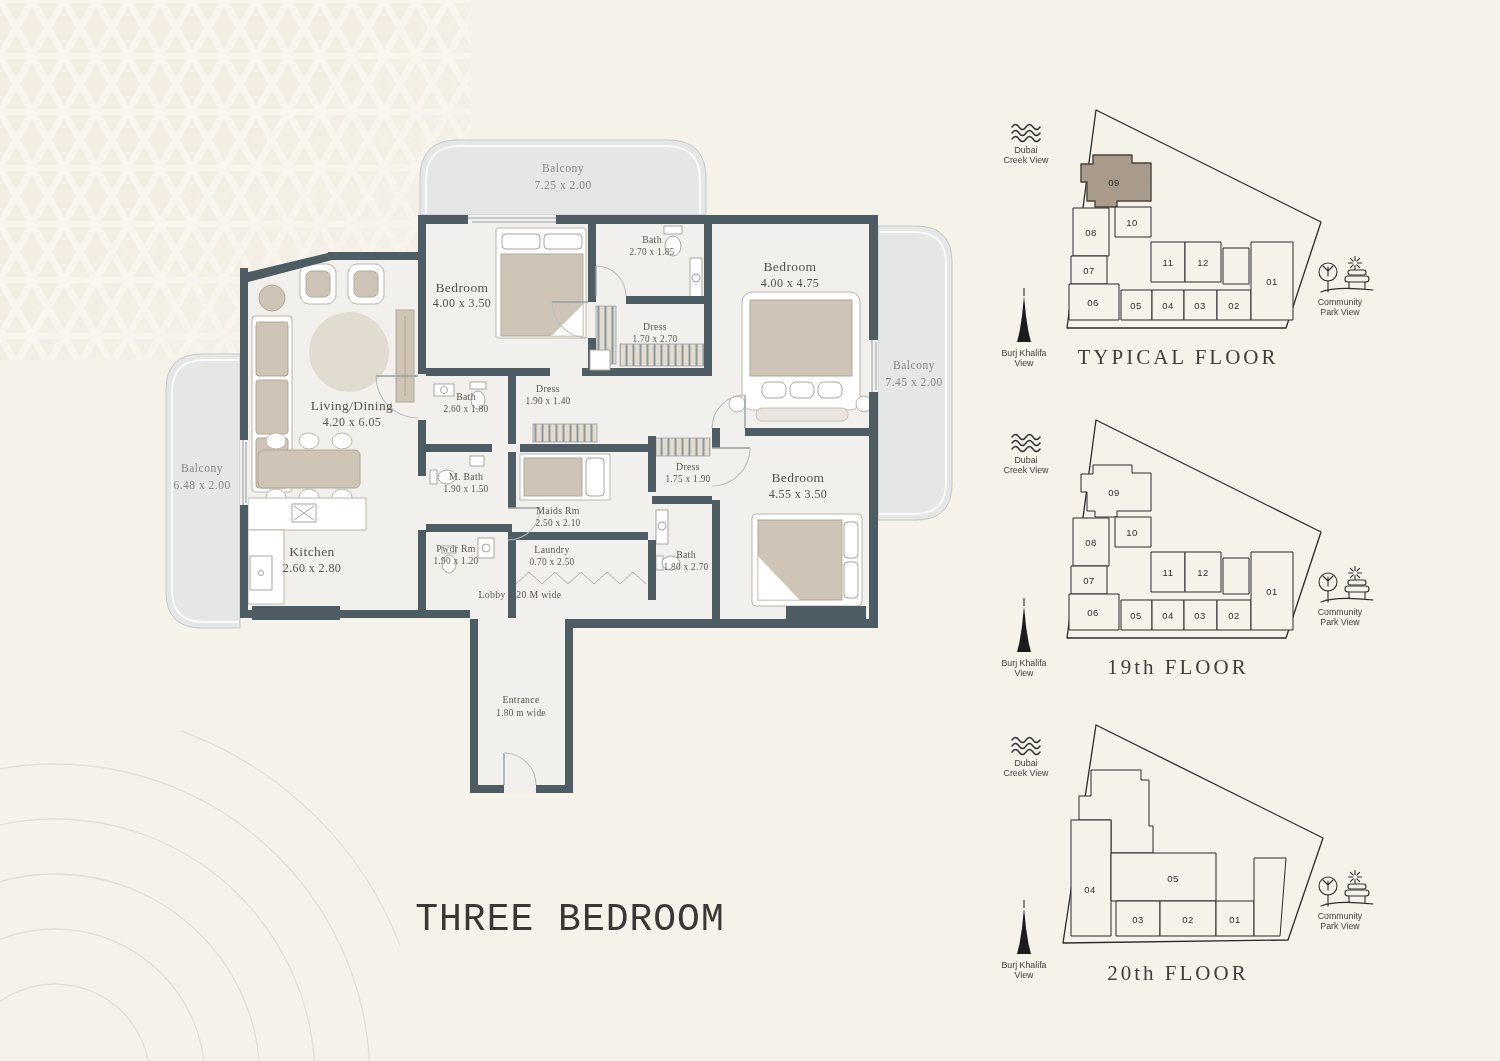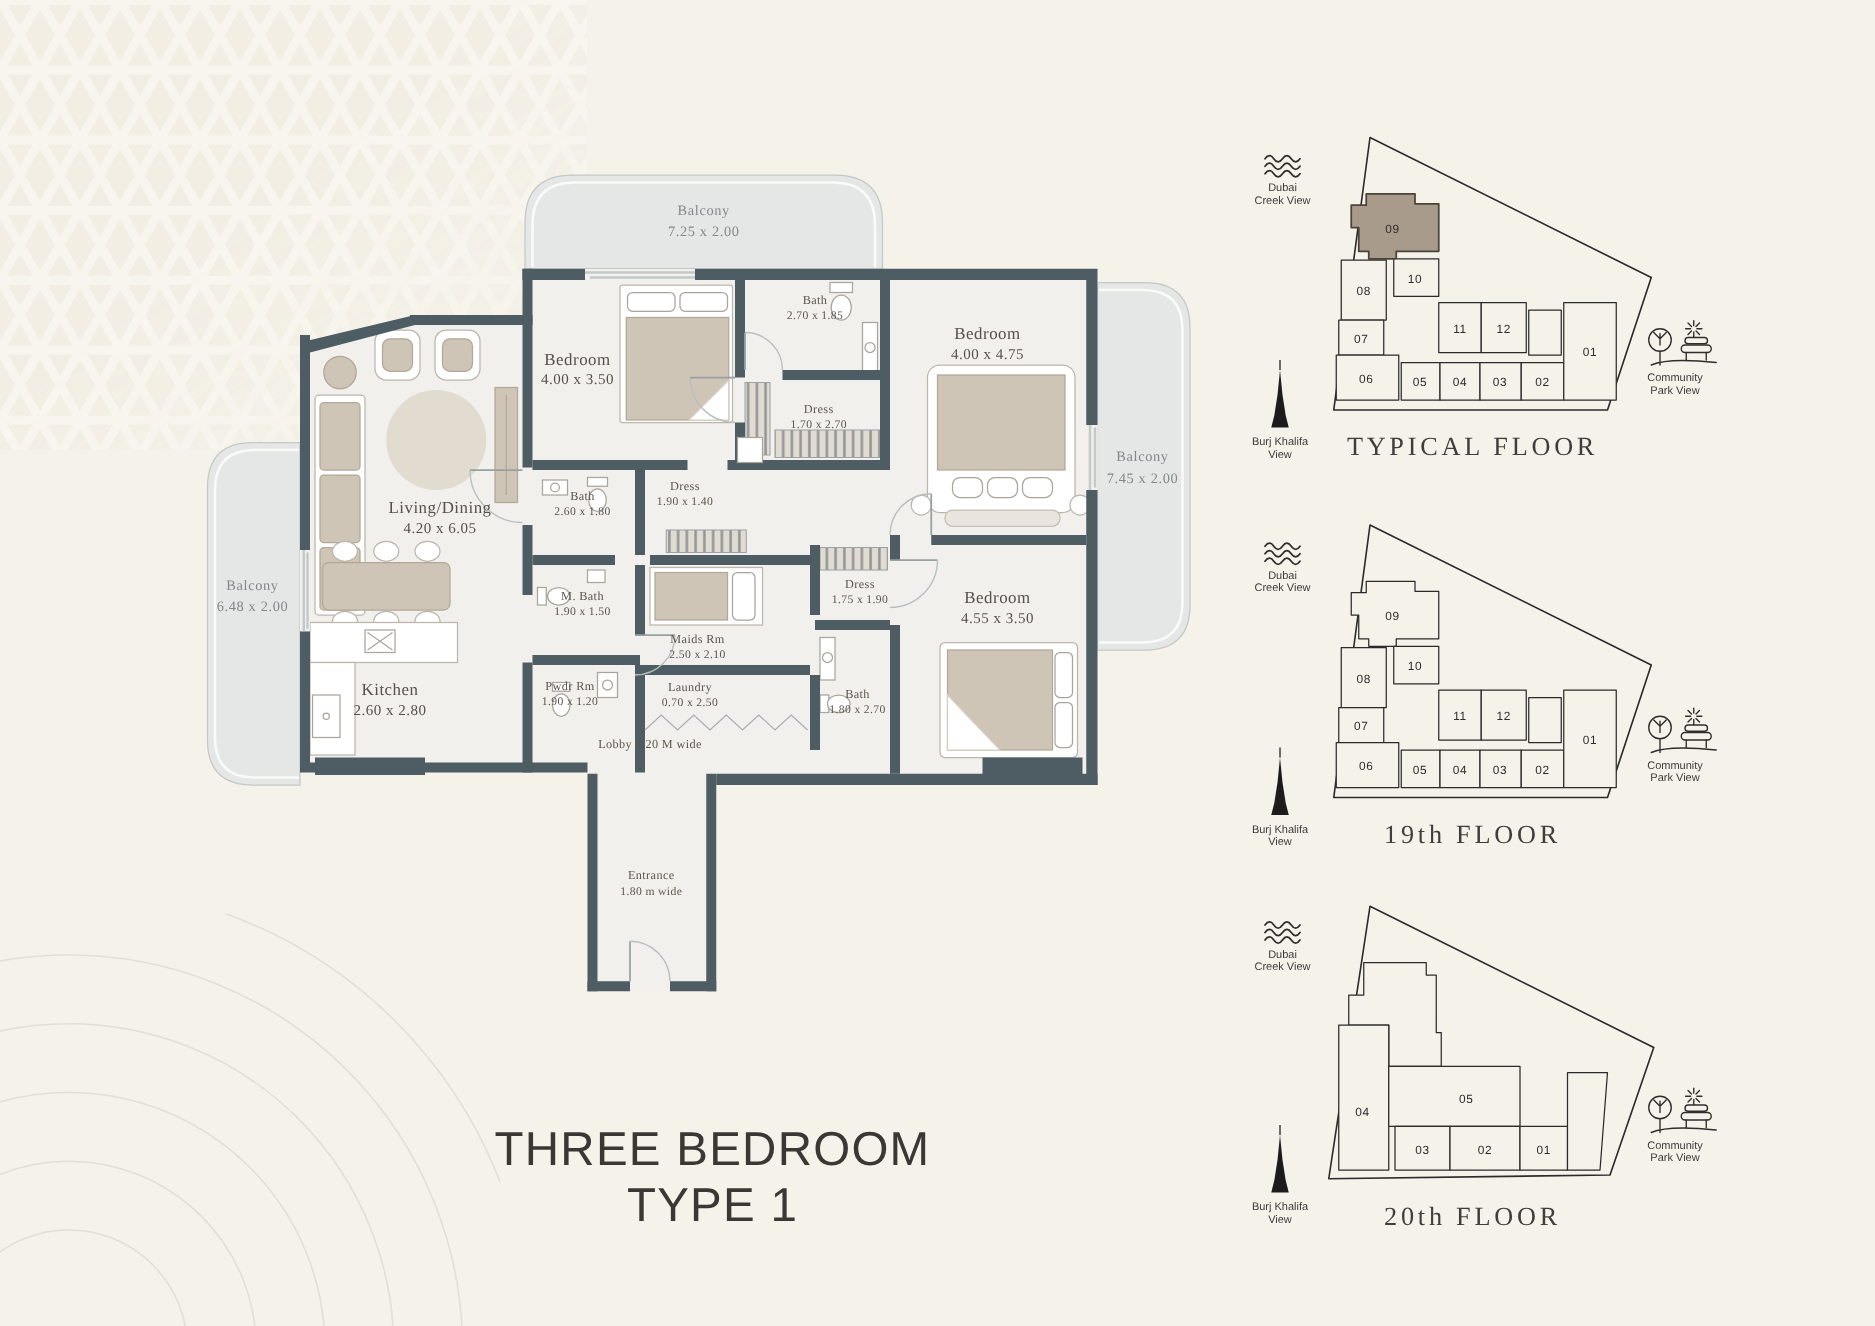--- a/index.html
+++ b/index.html
@@ -27,21 +27,21 @@
   
   .bld-outline{fill:none;stroke:#2b2b2b;stroke-width:1.3;stroke-linejoin:round;}
   .unit{fill:#f5f2ea;stroke:#2b2b2b;stroke-width:1;stroke-linejoin:round;}
   .unit-hl{fill:#a89b8c;stroke:#4a4438;stroke-width:1.4;stroke-linejoin:round;}
   .unit-num{font-family:"Liberation Sans",sans-serif;font-size:9.5px;fill:#2c2c2c;text-anchor:middle;letter-spacing:.5px;}
   .view-lbl{font-family:"Liberation Sans",sans-serif;font-size:8.8px;fill:#3c3c3c;text-anchor:middle;}
   .floor-title{font-family:"Liberation Serif",serif;font-size:21px;fill:#403e3b;text-anchor:middle;letter-spacing:3px;}
   .icon-stroke{fill:none;stroke:#2e2e2e;stroke-width:1.4;stroke-linecap:round;stroke-linejoin:round;}
   .icon-thin{fill:none;stroke:#2e2e2e;stroke-width:1.1;stroke-linecap:round;stroke-linejoin:round;}
   
-  .main-title{font-family:Liberation Sans, sans-serif;font-size:38px;color:#3a3734;
+  .main-title{font-family:Liberation Mono, monospace;font-size:38px;color:#3a3734;
               letter-spacing:1px;text-align:center;line-height:1.18;}
 </style>
 </head>
 <body>
 
 <div id="canvas">
 
   <svg class="abs" style="left:0;top:0" width="470" height="360">
     <defs>
       <pattern id="tri" width="64" height="56" patternUnits="userSpaceOnUse">
@@ -460,16 +460,15 @@
         <path class="icon-thin" d="M366,188 V194 M382,188 V194 M338,198 Q352,192 390,196"></path>
       </g>
       <text class="view-lbl" x="357" y="211">Community</text>
       <text class="view-lbl" x="357" y="221">Park View</text>
     </g>
     <text class="floor-title" x="195" y="272">20th FLOOR</text>
   </svg>
 
   <div class="abs main-title" style="left:370px;top:898px;width:400px">
     <div>THREE BEDROOM</div>
-    <div>TYPE 1</div>
   </div>
 
 </div>
 
 </body></html>

